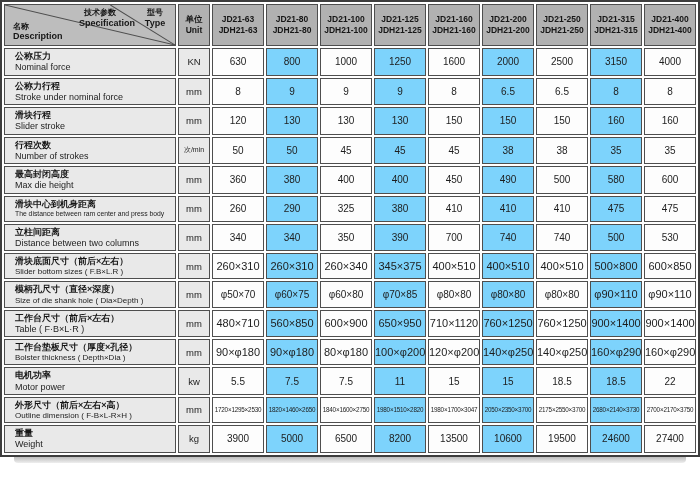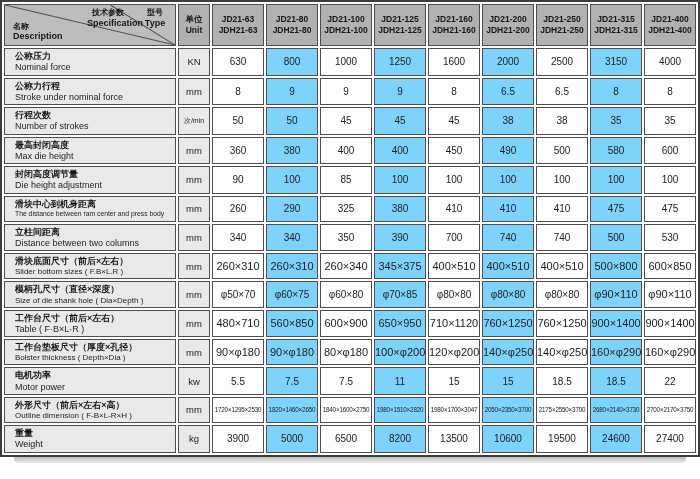--- a/index.html
+++ b/index.html
@@ -4,21 +4,21 @@
 <style>
   html,body{margin:0;padding:0;background:#ffffff;font-family:"Liberation Sans",sans-serif;}
   .sheet{width:700px;position:relative;}
   table{table-layout:fixed;width:700px;border-collapse:separate;border-spacing:2px;
         background:#ffffff;border:2px solid #3d3d3d;}
   th,td{box-sizing:border-box;border:1px solid #4e4e4e;overflow:hidden;padding:0;}
   th{background:#b1b1b1;height:42px;font-size:8.5px;font-weight:bold;color:#161616;
      line-height:1.3;text-align:center;vertical-align:middle;}
   th.diag{background:#bdbdbd;position:relative;}
   th.diag .lines{position:absolute;left:0;top:0;width:100%;height:100%;}
-  .corner-spec{position:absolute;top:3px;left:60px;width:86px;text-align:center;line-height:1.2;}
+  .corner-spec{position:absolute;top:3px;left:52px;width:86px;text-align:center;line-height:1.2;}
   .corner-spec .en{padding-left:14px;}
   .corner-type{position:absolute;top:3px;left:126px;width:48px;text-align:center;line-height:1.2;}
   .corner-name{position:absolute;bottom:3px;left:8px;text-align:left;line-height:1.2;}
   .cz{font-size:8px;font-weight:bold;color:#161616;display:block;}
   .ce{font-size:9px;font-weight:bold;color:#161616;display:block;}
   td{height:26px;vertical-align:middle;color:#1d1d1d;}
   td.desc{background:#e9e9e9;padding:2px 3px 1px 10px;text-align:left;line-height:1.25;}
   td.desc .zh{font-size:9px;font-weight:bold;color:#161616;}
   td.desc .en{font-size:9px;color:#1d1d1d;}
   td.desc .en.sm{font-size:8px;}
@@ -142,20 +142,36 @@
           <td class="val">9</td>
           <td class="val shade">9</td>
           <td class="val">8</td>
           <td class="val shade">6.5</td>
           <td class="val">6.5</td>
           <td class="val shade">8</td>
           <td class="val">8</td>
         </tr>
         <tr>
           <td class="desc">
+            <div class="zh">滑块行程</div>
+            <div class="en">Slider stroke</div>
+          </td>
+          <td class="unit">mm</td>
+          <td class="val">120</td>
+          <td class="val shade">130</td>
+          <td class="val">130</td>
+          <td class="val shade">130</td>
+          <td class="val">150</td>
+          <td class="val shade">150</td>
+          <td class="val">150</td>
+          <td class="val shade">160</td>
+          <td class="val">160</td>
+        </tr>
+        <tr>
+          <td class="desc">
             <div class="zh">行程次数</div>
             <div class="en">Number of strokes</div>
           </td>
           <td class="unit sm">次/min</td>
           <td class="val">50</td>
           <td class="val shade">50</td>
           <td class="val">45</td>
           <td class="val shade">45</td>
           <td class="val">45</td>
           <td class="val shade">38</td>
@@ -174,36 +190,20 @@
           <td class="val">400</td>
           <td class="val shade">400</td>
           <td class="val">450</td>
           <td class="val shade">490</td>
           <td class="val">500</td>
           <td class="val shade">580</td>
           <td class="val">600</td>
         </tr>
         <tr>
           <td class="desc">
-            <div class="zh">封闭高度调节量</div>
-            <div class="en">Die height adjustment</div>
-          </td>
-          <td class="unit">mm</td>
-          <td class="val">90</td>
-          <td class="val shade">100</td>
-          <td class="val">85</td>
-          <td class="val shade">100</td>
-          <td class="val">100</td>
-          <td class="val shade">100</td>
-          <td class="val">100</td>
-          <td class="val shade">100</td>
-          <td class="val">100</td>
-        </tr>
-        <tr>
-          <td class="desc">
             <div class="zh">滑块中心到机身距离</div>
             <div class="en xs">The distance between ram center and press body</div>
           </td>
           <td class="unit">mm</td>
           <td class="val">260</td>
           <td class="val shade">290</td>
           <td class="val">325</td>
           <td class="val shade">380</td>
           <td class="val">410</td>
           <td class="val shade">410</td>

